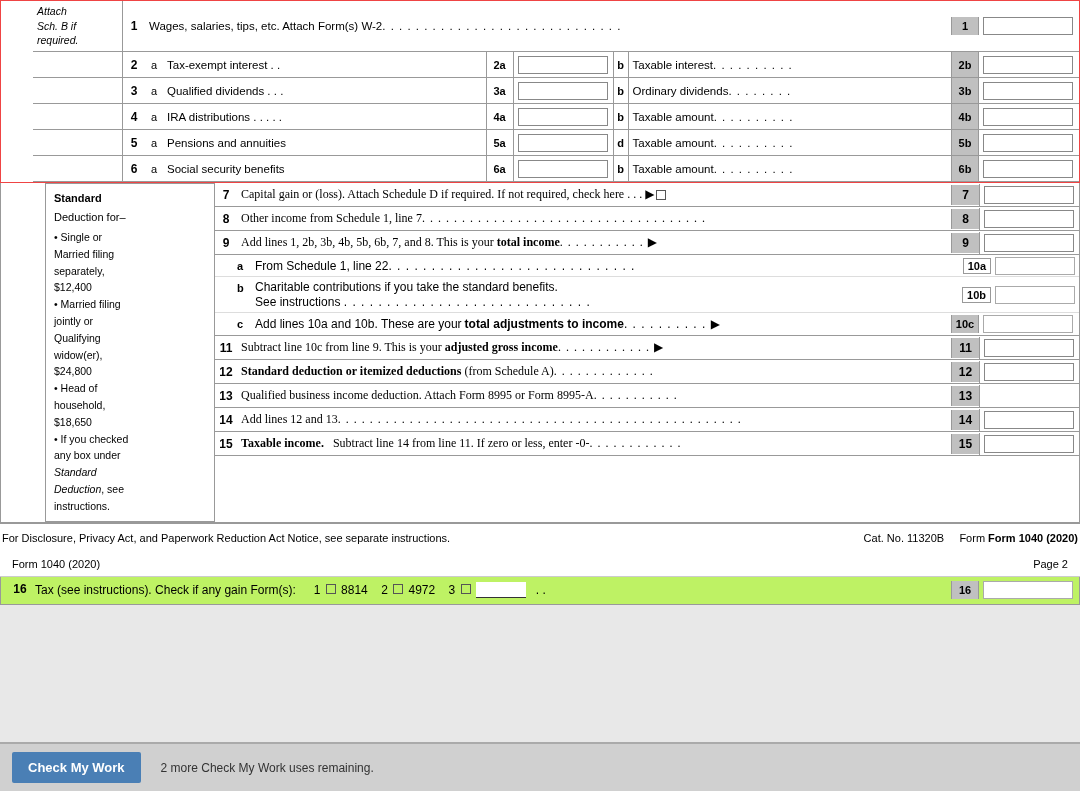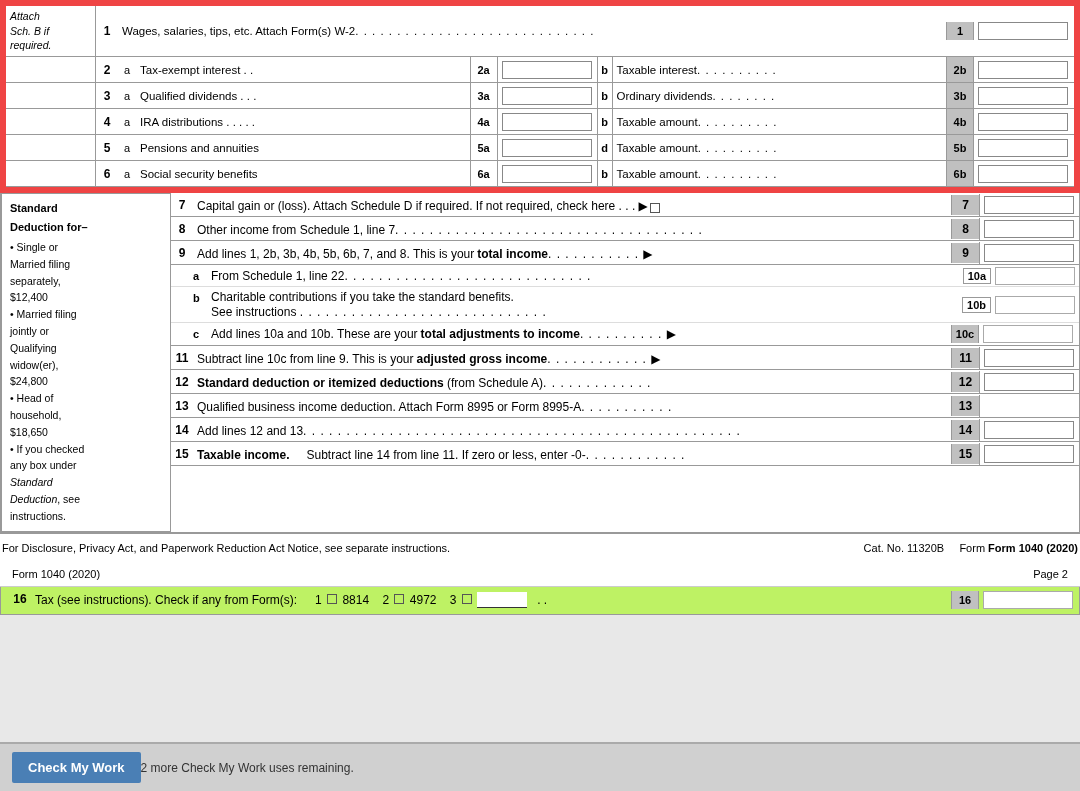--- a/index.html
+++ b/index.html
@@ -25,20 +25,21 @@
       line-height: 1.5;
       width: 170px;
       flex-shrink: 0;
     }
 
     
     .body-layout {
       display: flex;
       border: 1px solid #999;
       border-top: none;
+      padding-left: 44px;
     }
 
     
     .lines-area {
       flex: 1;
     }
 
     .full-row {
       display: flex;
       align-items: stretch;
@@ -53,22 +54,23 @@
       display: flex;
       align-items: flex-start;
       justify-content: center;
       flex-shrink: 0;
       padding-top: 5px;
     }
     .full-row-content {
       flex: 1;
       padding: 3px 4px;
       display: flex;
-      align-items: flex-end;
+      align-items: center;
       flex-wrap: wrap;
+      font-family: Liberation Serif, serif;
     }
     .full-row-right {
       display: flex;
       align-items: center;
       flex-shrink: 0;
     }
     .line-num-box {
       width: 28px;
       text-align: center;
       font-weight: bold;
@@ -82,21 +84,22 @@
     .line-input-box {
       width: 100px;
       padding: 2px 4px;
       border-left: 1px solid #999;
       display: flex;
       align-items: center;
     }
 
     
     .top-section {
-      border: 6px solid #ef4444;
+      border: 1px solid #ef4444;
+      padding-left: 32px;
     }
     .top-row {
       display: flex;
       align-items: stretch;
       border-bottom: 1px solid #999;
       min-height: 26px;
     }
     .top-attach {
       width: 90px;
       font-size: 10.5px;
@@ -230,21 +233,21 @@
       background: #bef264;
       padding-left: 8px;
     }
 
     
     .bottom-bar {
       background: #d0d0d0;
       padding: 8px 12px;
       display: flex;
       align-items: center;
-      gap: 0;
+      gap: 20px;
       border-top: 2px solid #aaa;
       position: fixed;
       bottom: 0;
       width: 1080px;
     }
     .check-work-btn {
       background: #4a7fb5;
       color: white;
       border: none;
       padding: 8px 16px;
@@ -396,21 +399,21 @@
         <input type="text" style="">
       </div>
     </div>
 
   </div>
 
   <div class="body-layout">
 
     <div class="standard-deduction-sidebar">
       <div style="font-weight:bold;font-size:11px;margin-bottom:2px;">Standard</div>
-      <div style="font-weight:bold;font-size:11px;margin-bottom:4px;">Deduction for–</div>
+      <div style="font-weight:normal;font-size:11px;margin-bottom:4px;">Deduction for–</div>
       <div style="line-height:1.6;font-size:10.5px;">
         • Single or<br>
         <span>Married filing</span><br>
         separately,<br>
         $12,400<br>
         <span>• Married filing</span><br>
         jointly or<br>
         Qualifying<br>
         widow(er),<br>
         $24,800<br>
@@ -569,21 +572,21 @@
           <div class="line-input-box">
             <input type="text" style="">
           </div>
         </div>
       </div>
 
       <div class="full-row">
         <div class="full-row-num">15</div>
         <div class="full-row-content">
           <b>Taxable income.</b>
-          <span style="margin-left:17px;">Subtract line 14 from line 11. If zero or less, enter -0-</span>
+          <span style="margin-left:9px;">Subtract line 14 from line 11. If zero or less, enter -0-</span>
           <span style="letter-spacing:1px;"> . . . . . . . . . . . .</span>
         </div>
         <div class="full-row-right">
           <div class="line-num-box">15</div>
           <div class="line-input-box">
             <input type="text" style="">
           </div>
         </div>
       </div>
 
@@ -600,21 +603,21 @@
   </div>
 
   <div class="page2-header">
     <span>Form 1040 (2020)</span>
     <span>Page 2</span>
   </div>
 
   <div class="line16-row">
     <div style="width:22px;font-weight:bold;text-align:center;padding:5px 2px;display:flex;align-items:flex-start;justify-content:center;flex-shrink:0;">16</div>
     <div style="flex:1;padding:3px 4px;display:flex;align-items:center;">
-      <span>Tax (see instructions). Check if any from Form(s):</span>
+      <span>Tax (see instructions). Check if any gain Form(s):</span>
       <span style="margin-left:18px;">
         1 <span class="checkbox-small"></span> 8814 &nbsp;&nbsp;
         2 <span class="checkbox-small"></span> 4972 &nbsp;&nbsp;
         3 <span class="checkbox-small"></span> <input type="text" style="width: 50px; height: 16px; font-size: 11px; border-top: none; border-right: none; border-left: none; border-image: initial; border-bottom: 1px solid rgb(51, 51, 51);">
         &nbsp; . .
       </span>
     </div>
     <div style="display:flex;align-items:center;flex-shrink:0;">
       <div style="width:28px;text-align:center;font-weight:bold;border-left:1px solid #999;border-right:1px solid #999;padding:3px 2px;background:#c0c0c0;font-size:11px;display:flex;align-items:center;justify-content:center;">16</div>
       <div style="width:100px;padding:2px 4px;display:flex;align-items:center;">

